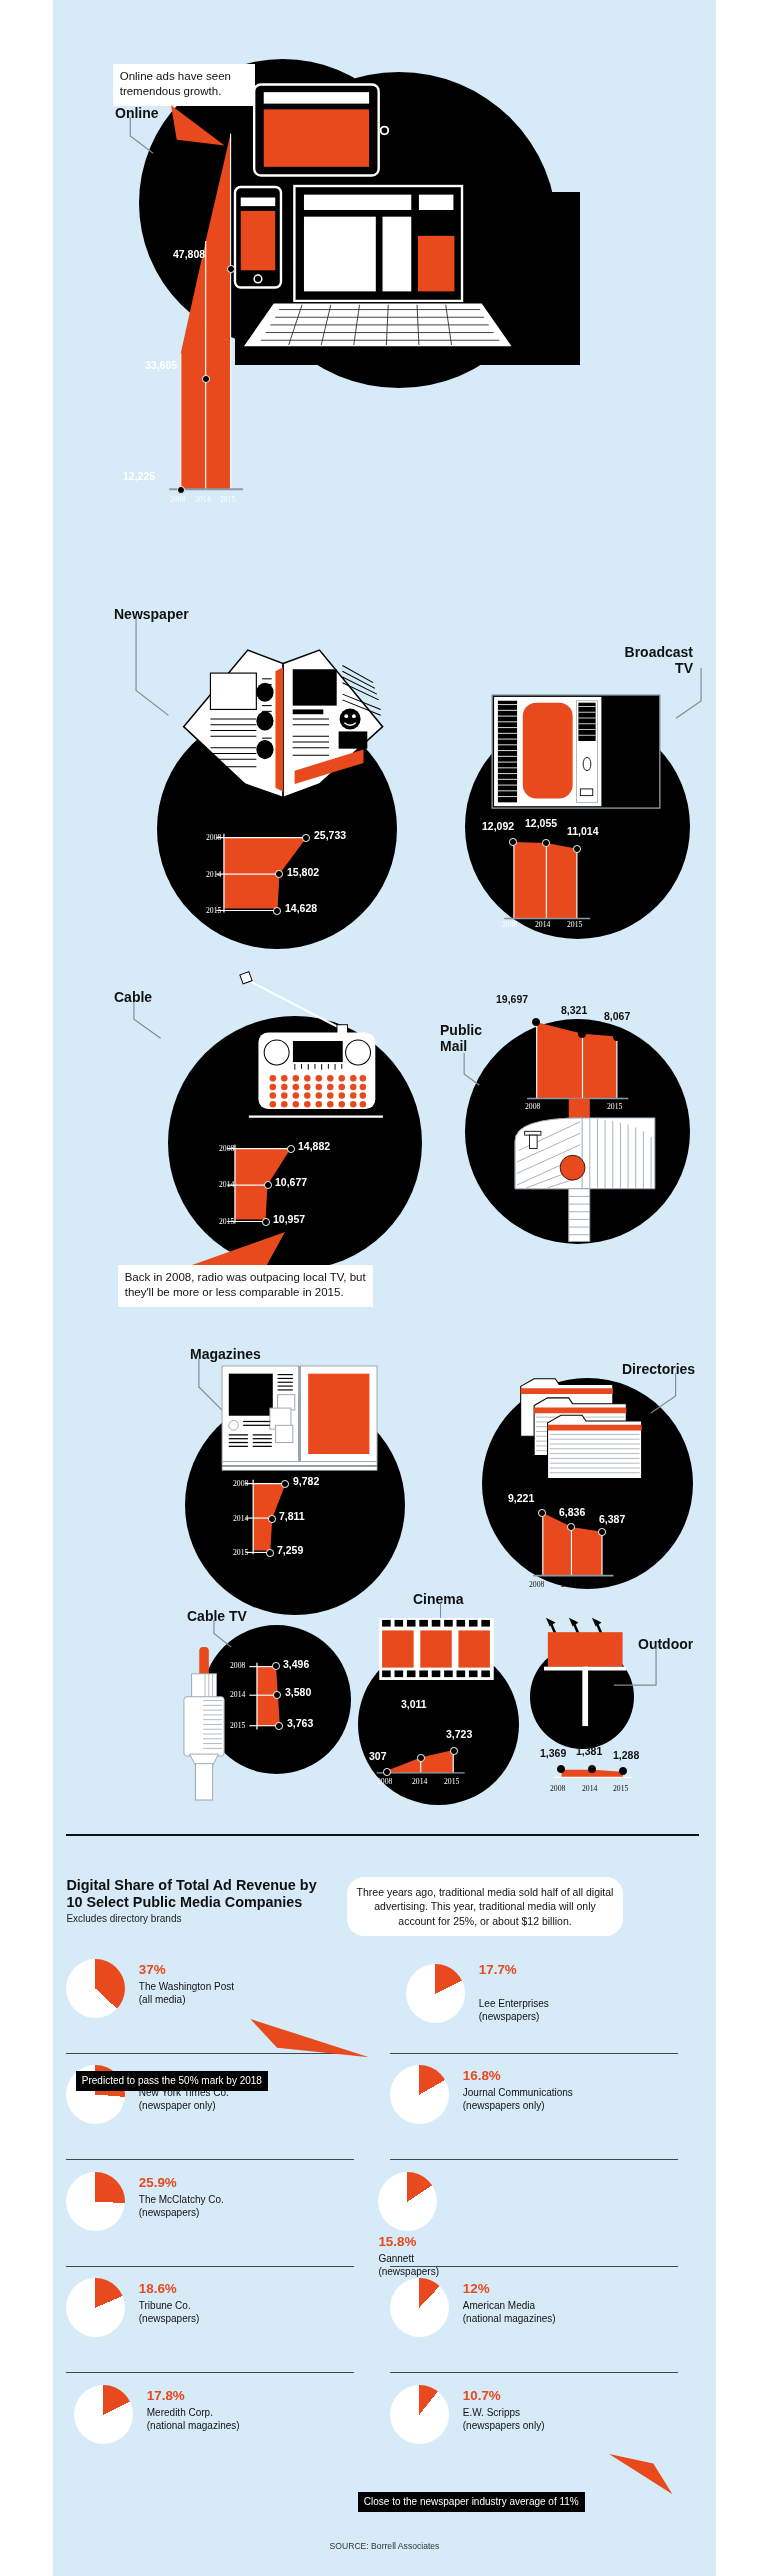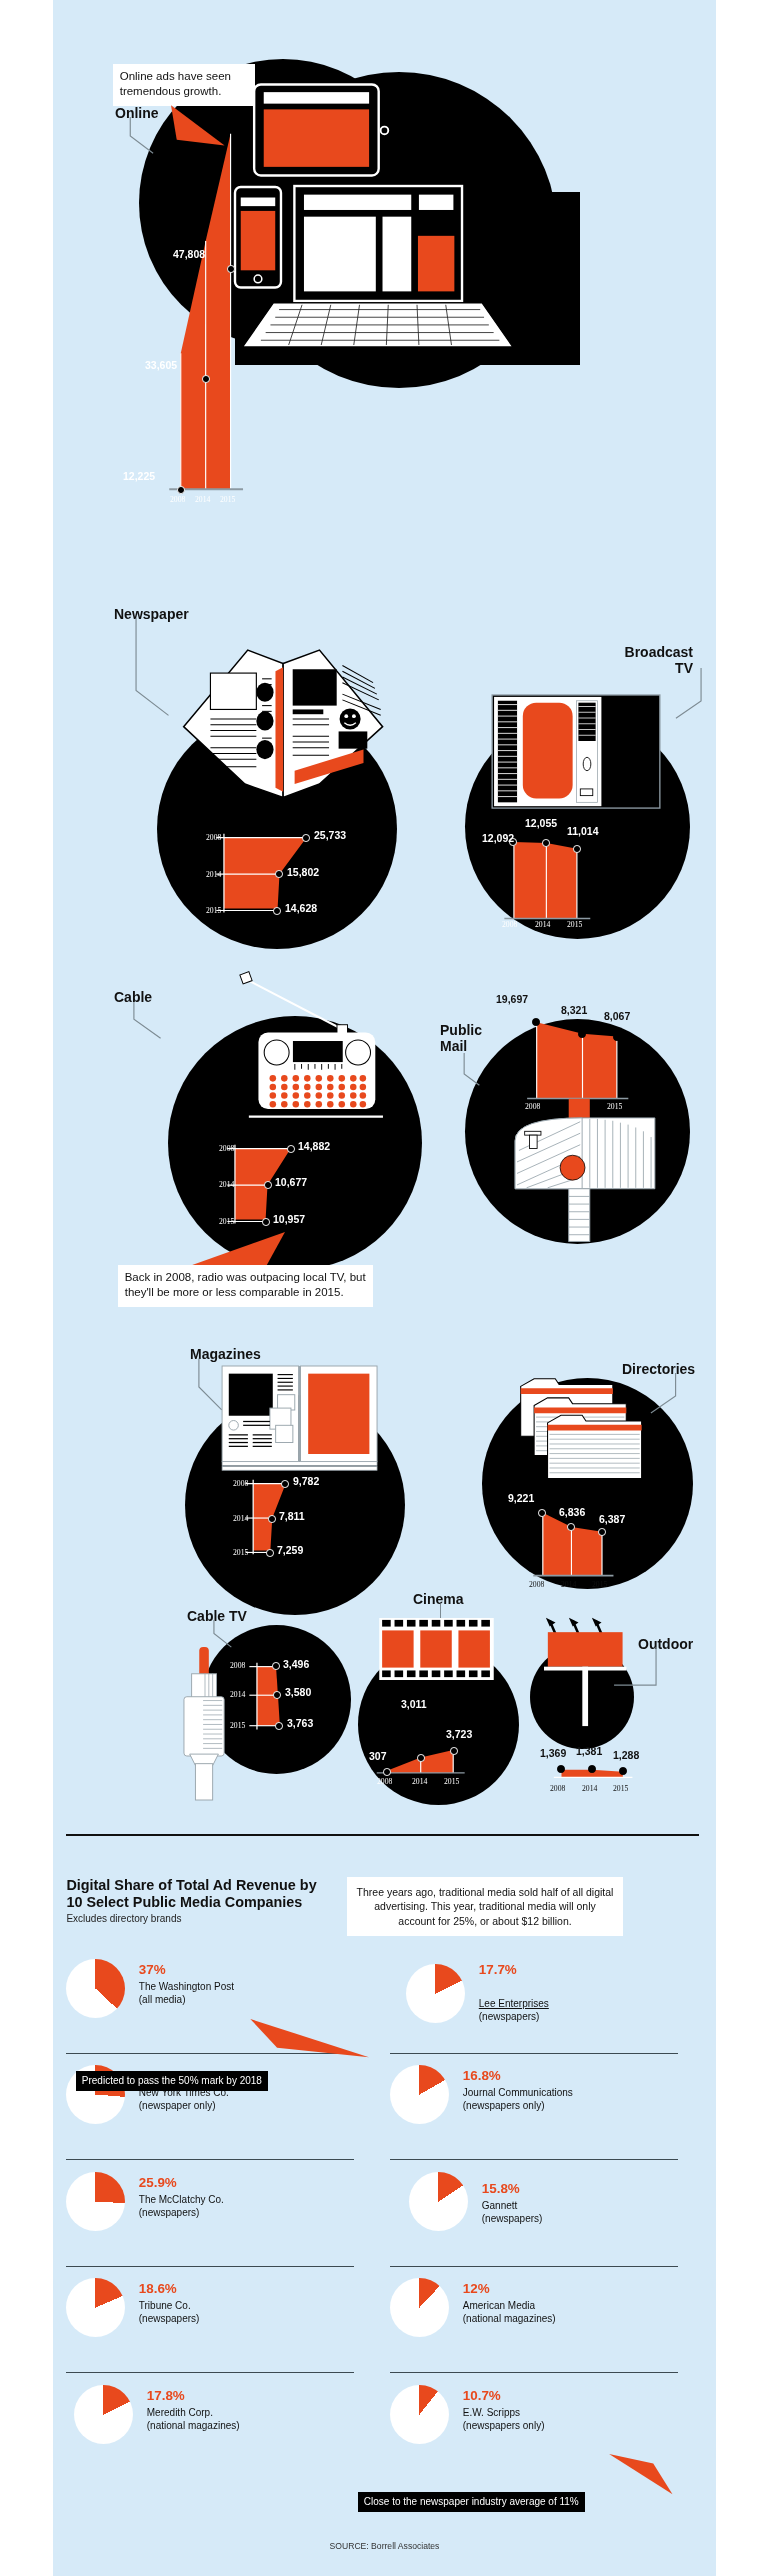--- a/index.html
+++ b/index.html
@@ -229,21 +229,21 @@
   <svg class="abs" style="left:449px;top:823px;" width="125" height="105" viewBox="0 0 130 110">
     <polygon points="12,20 46,21 78,27 78,100 12,100" fill="#e8491d"></polygon>
     <line x1="12" y1="20" x2="12" y2="100" stroke="#fff" stroke-width="1.2"></line>
     <line x1="46" y1="21" x2="46" y2="100" stroke="#fff" stroke-width="1.2"></line>
     <line x1="78" y1="27" x2="78" y2="100" stroke="#fff" stroke-width="1.2"></line>
     <line x1="2" y1="100" x2="92" y2="100" stroke="#8d9aa3" stroke-width="1.6"></line>
   </svg>
   <div class="abs dot-b" style="left:456px;top:838px;border-color:#fff;"></div>
   <div class="abs dot-b" style="left:489px;top:839px;border-color:#fff;"></div>
   <div class="abs dot-b" style="left:520px;top:845px;border-color:#fff;"></div>
-  <div class="abs val-w" style="left:429px;top:820px;margin-top:12px;">12,092</div>
+  <div class="abs val-w" style="left:429px;top:820px;">12,092</div>
   <div class="abs val-w" style="left:472px;top:817px;">12,055</div>
   <div class="abs val-w" style="left:514px;top:825px;">11,014</div>
   <div class="abs yr-w" style="left:449px;top:920px;">2008</div>
   <div class="abs yr-w" style="left:482px;top:920px;">2014</div>
   <div class="abs yr-w" style="left:514px;top:920px;">2015</div>
 
   <div class="abs circle" style="left:115px;top:1016px;width:254px;height:254px;"></div>
   <div class="abs medium-label" style="left:61px;top:989px;">Cable</div>
   <svg class="abs" style="left:79px;top:1002px;" width="40" height="40" viewBox="0 0 42 42">
     <path d="M2 0 L2 18 L30 38" fill="none" stroke="#7d8b93" stroke-width="1.2"></path>
@@ -639,37 +639,37 @@
   <div class="abs yr-b" style="left:529px;top:1784px;">2014</div>
   <div class="abs yr-b" style="left:560px;top:1784px;">2015</div>
 
   <div class="sep" style="left:13.4px;top:1834px;width:633px;"></div>
 
   <div class="abs" style="left:13.4px;top:1877px;width:268px;">
     <div class="sec-title">Digital Share of Total Ad Revenue by 10 Select Public Media Companies</div>
     <div class="sec-sub">Excludes directory brands</div>
   </div>
   <div class="abs" style="left:294px;top:1877px;width:276px;">
-    <div class="callout" style="text-align:center;font-size:10.5px;line-height:1.4;padding:7.7px 7.7px;">Three years ago, traditional media sold half of all digital advertising. This year, traditional media will only account for 25%, or about $12 billion.</div>
+    <div class="callout" style="text-align:center;font-size:10.5px;line-height:1.4;padding:7.7px 7.7px;border-radius:17px;">Three years ago, traditional media sold half of all digital advertising. This year, traditional media will only account for 25%, or about $12 billion.</div>
   </div>
 
   <div class="abs" id="pie-grid" style="left: 13.4px; top: 1959px; width: 633px; position: absolute; height: 499px;">
         <div class="abs" style="left: 0px; top: 0px; width: 307px; display: flex; align-items: flex-start;">
           <div class="pie" style="background: conic-gradient(rgb(232, 73, 29) 0deg, rgb(232, 73, 29) 133.2deg, rgb(255, 255, 255) 133.2deg, rgb(255, 255, 255) 360deg); flex: 0 0 auto; margin-right: 13.4px;"></div>
           <div style="padding-top: 3.8px;">
             <div class="pct">37%</div>
             <div class="coname" style="margin-top: 2.9px;">The Washington Post</div>
             <div class="coname">(all media)</div>
           </div>
         </div>
         <div class="abs" style="left: 340px; top: 0px; width: 307px; display: flex; align-items: flex-end;">
           <div class="pie" style="background: conic-gradient(rgb(232, 73, 29) 0deg, rgb(232, 73, 29) 63.72deg, rgb(255, 255, 255) 63.72deg, rgb(255, 255, 255) 360deg); flex: 0 0 auto; margin-right: 13.4px;"></div>
           <div style="padding-top: 3.8px;">
             <div class="pct">17.7%</div>
-            <div class="coname" style="margin-top: 19px; text-decoration: underline;">Lee Enterprises</div>
+            <div class="coname" style="margin-top: 19px;">Lee Enterprises</div>
             <div class="coname">(newspapers)</div>
           </div>
         </div>
         <div class="abs" style="left: 0px; top: 106px; width: 307px; display: flex; align-items: flex-start;">
           <div class="pie" style="background: conic-gradient(rgb(232, 73, 29) 0deg, rgb(232, 73, 29) 94.68deg, rgb(255, 255, 255) 94.68deg, rgb(255, 255, 255) 360deg); flex: 0 0 auto; margin-right: 13.4px;"></div>
           <div style="padding-top: 3.8px;">
             <div class="pct">26.3%</div>
             <div class="coname" style="margin-top: 2.9px;">New York Times Co.</div>
             <div class="coname">(newspaper only)</div>
           </div>
@@ -683,21 +683,21 @@
           </div>
         </div>
         <div class="abs" style="left: 0px; top: 213px; width: 307px; display: flex; align-items: flex-start;">
           <div class="pie" style="background: conic-gradient(rgb(232, 73, 29) 0deg, rgb(232, 73, 29) 93.24deg, rgb(255, 255, 255) 93.24deg, rgb(255, 255, 255) 360deg); flex: 0 0 auto; margin-right: 13.4px;"></div>
           <div style="padding-top: 3.8px;">
             <div class="pct">25.9%</div>
             <div class="coname" style="margin-top: 2.9px;">The McClatchy Co.</div>
             <div class="coname">(newspapers)</div>
           </div>
         </div>
-        <div class="abs" style="left: 343px; top: 213px; width: 307px; display: flex; align-items: center;">
+        <div class="abs" style="left: 312px; top: 213px; width: 307px; display: flex; align-items: flex-start; flex-direction: column;">
           <div class="pie" style="background: conic-gradient(rgb(232, 73, 29) 0deg, rgb(232, 73, 29) 56.88deg, rgb(255, 255, 255) 56.88deg, rgb(255, 255, 255) 360deg); flex: 0 0 auto; margin-right: 13.4px;"></div>
           <div style="padding-top: 3.8px;">
             <div class="pct">15.8%</div>
             <div class="coname" style="margin-top: 2.9px;">Gannett</div>
             <div class="coname">(newspapers)</div>
           </div>
         </div>
         <div class="abs" style="left: 0px; top: 319px; width: 307px; display: flex; align-items: flex-start;">
           <div class="pie" style="background: conic-gradient(rgb(232, 73, 29) 0deg, rgb(232, 73, 29) 66.96deg, rgb(255, 255, 255) 66.96deg, rgb(255, 255, 255) 360deg); flex: 0 0 auto; margin-right: 13.4px;"></div>
           <div style="padding-top: 3.8px;">

